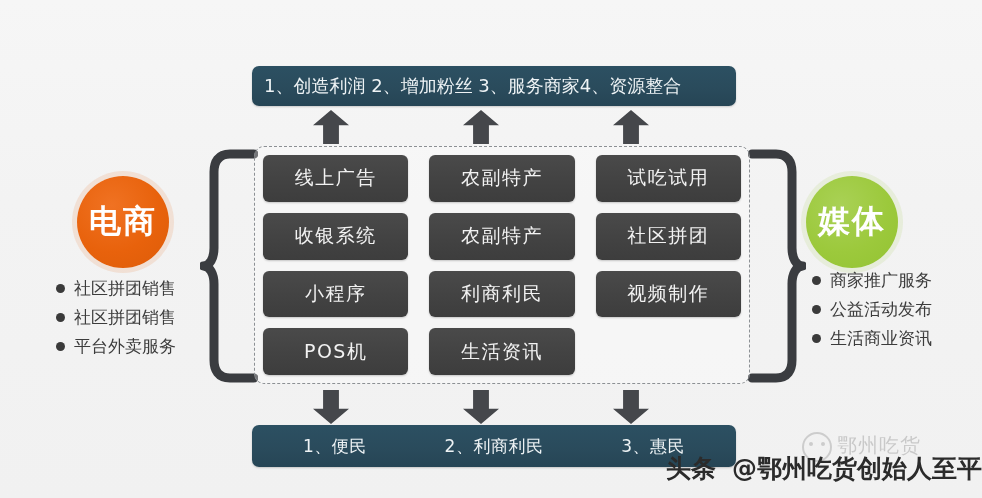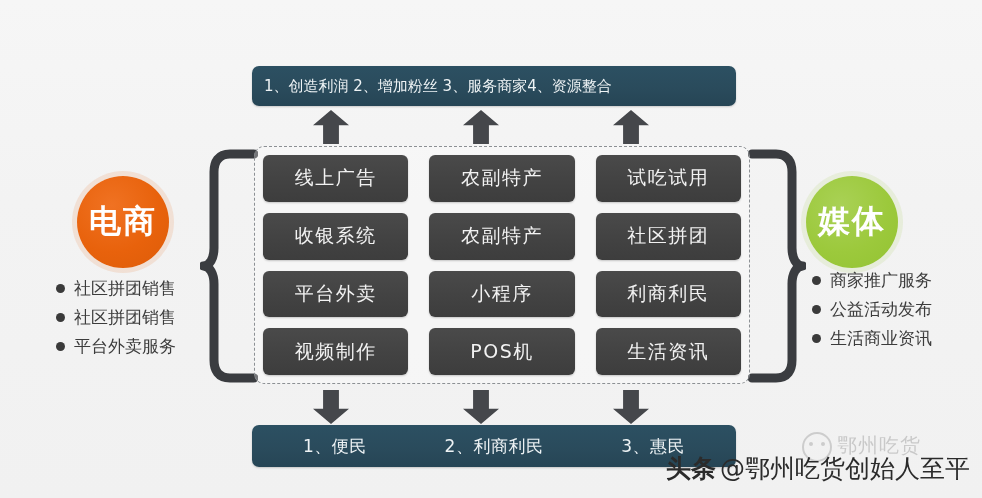--- a/index.html
+++ b/index.html
@@ -40,21 +40,21 @@
     padding: 0 12px;
   }
   #bottom-banner {
     left: 252px;
     top: 425px;
     width: 460px;
     height: 40px;
     padding: 1px 12px;
   }
   .banner-text {
-    font-size: 15px;
+    font-size: 18px;
     white-space: nowrap;
   }
   #top-banner .banner-text { letter-spacing: 0px; }
   .bottom-items {
     display: flex;
     width: 100%;
     justify-content: space-around;
     align-items: center;
   }
   .bottom-item {
@@ -185,23 +185,24 @@
   #watermark {
     position: absolute;
     left: 666px;
     top: 452px;
     display: flex;
     align-items: center;
     color: #2b2b2b;
     font-size: 25px;
     letter-spacing: 0px;
     white-space: nowrap;
+    gap: 12px;
   }
   #watermark-prefix { font-weight: bold; }
-  #watermark-handle { font-weight: normal; margin-left: 4px; }
+  #watermark-handle { font-weight: bold; margin-left: 4px; }
 
   #watermark-logo {
     position: absolute;
     left: 802px;
     top: 432px;
     display: flex;
     align-items: flex-start;
     opacity: 0.30;
   }
   #watermark-logo-mark {
@@ -259,21 +260,20 @@
   <div id="service-grid-frame">
     <div id="service-grid">
       <div class="cell">线上广告</div>
       <div class="cell">农副特产</div>
       <div class="cell">试吃试用</div>
 
       <div class="cell">收银系统</div>
       <div class="cell">农副特产</div>
       <div class="cell">社区拼团</div>
 
-      <div class="cell">平台外卖</div>
       <div class="cell">小程序</div>
       <div class="cell">利商利民</div>
 
       <div class="cell">视频制作</div>
       <div class="cell">POS机</div>
       <div class="cell">生活资讯</div>
     </div>
   </div>
 
   <div class="circle" id="circle-ecommerce">

